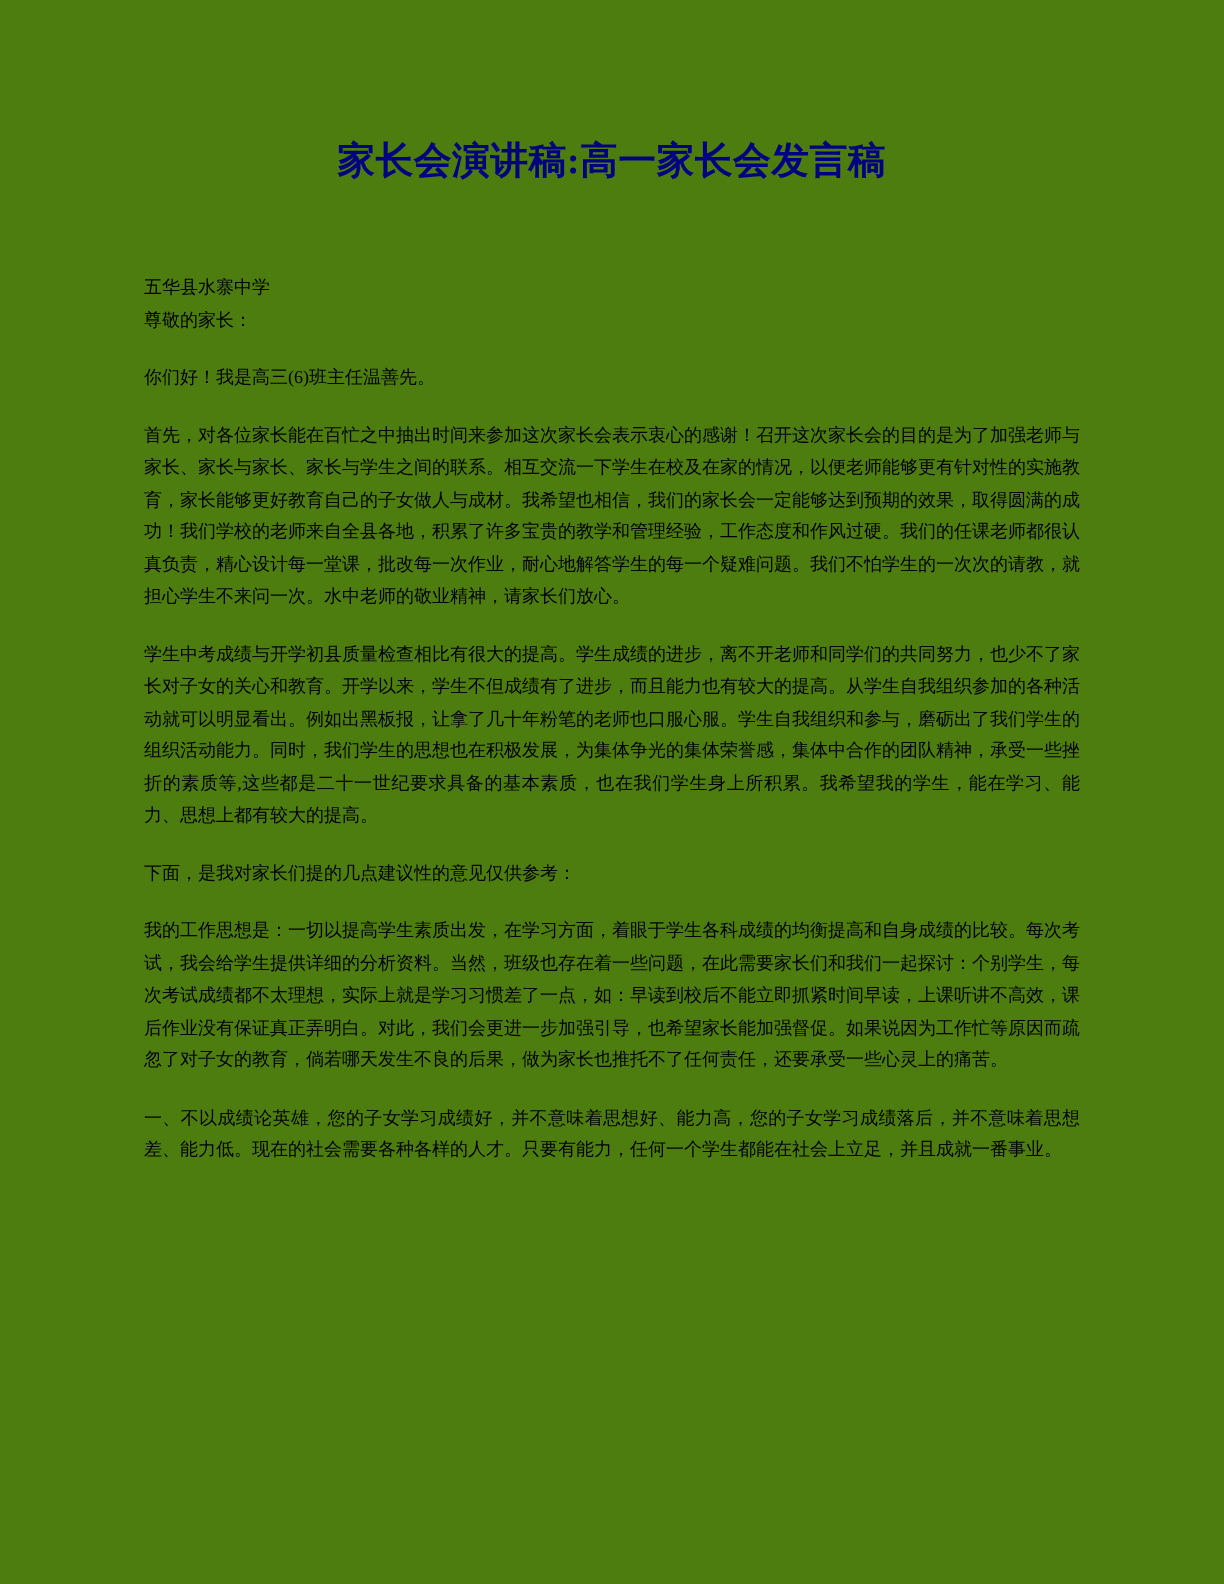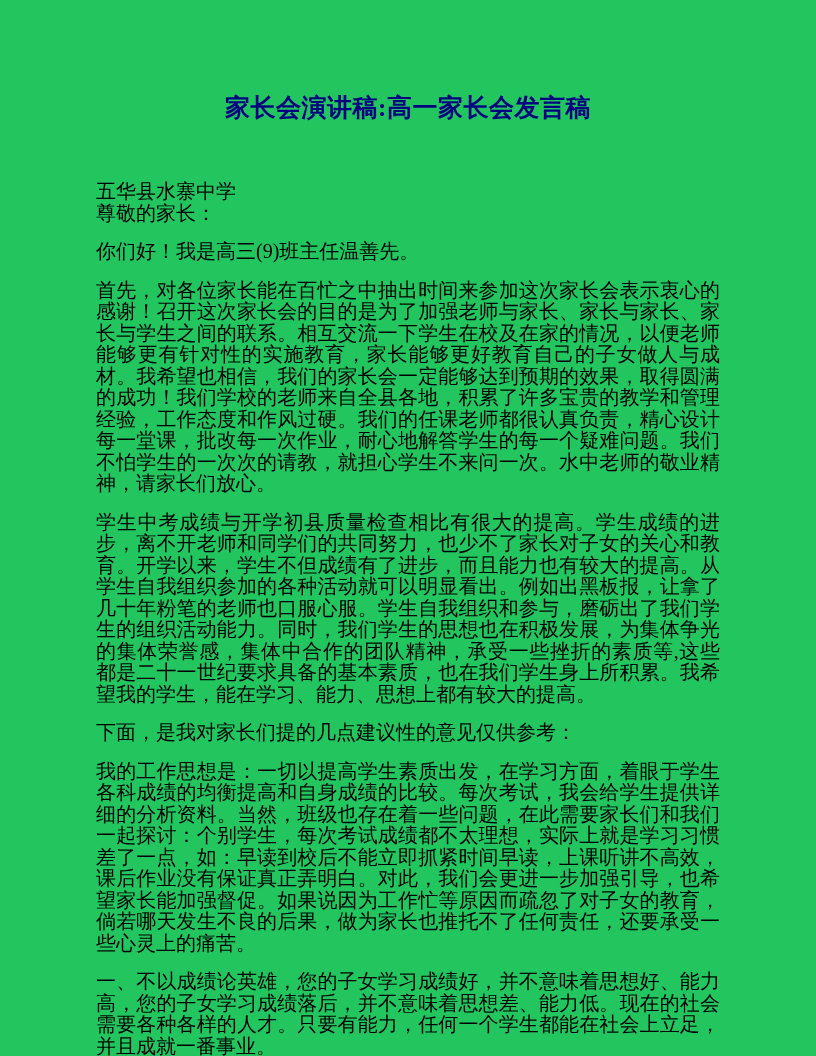--- a/index.html
+++ b/index.html
@@ -24,36 +24,36 @@
   .doc-title {
     margin: 0 0 58px 0;
     font-size: 25px;
     line-height: 30px;
     font-weight: bold;
     text-align: center;
     letter-spacing: 0.5px;
   }
   .doc-body p {
     margin: 0 0 17px 0;
-    font-size: 20px;
+    font-size: 12px;
     line-height: 21.5px;
     text-align: justify;
     text-justify: inter-ideograph;
     white-space: pre-line;
     word-break: break-all;
   }
 </style>
 </head>
 <body>
 
-<div class="page" style="background: #22c55e;">
+<div class="page" style="background: #4d7c0f;">
   <h1 class="doc-title" style="color: rgb(0, 0, 128);">家长会演讲稿:高一家长会发言稿</h1>
   <div class="doc-body" style="color: rgb(0, 0, 0);">
       <p>五华县水寨中学
 尊敬的家长：</p>
-      <p>你们好！我是高三(9)班主任温善先。</p>
+      <p>你们好！我是高三(6)班主任温善先。</p>
       <p>首先，对各位家长能在百忙之中抽出时间来参加这次家长会表示衷心的感谢！召开这次家长会的目的是为了加强老师与家长、家长与家长、家长与学生之间的联系。相互交流一下学生在校及在家的情况，以便老师能够更有针对性的实施教育，家长能够更好教育自己的子女做人与成材。我希望也相信，我们的家长会一定能够达到预期的效果，取得圆满的成功！我们学校的老师来自全县各地，积累了许多宝贵的教学和管理经验，工作态度和作风过硬。我们的任课老师都很认真负责，精心设计每一堂课，批改每一次作业，耐心地解答学生的每一个疑难问题。我们不怕学生的一次次的请教，就担心学生不来问一次。水中老师的敬业精神，请家长们放心。</p>
       <p>学生中考成绩与开学初县质量检查相比有很大的提高。学生成绩的进步，离不开老师和同学们的共同努力，也少不了家长对子女的关心和教育。开学以来，学生不但成绩有了进步，而且能力也有较大的提高。从学生自我组织参加的各种活动就可以明显看出。例如出黑板报，让拿了几十年粉笔的老师也口服心服。学生自我组织和参与，磨砺出了我们学生的组织活动能力。同时，我们学生的思想也在积极发展，为集体争光的集体荣誉感，集体中合作的团队精神，承受一些挫折的素质等,这些都是二十一世纪要求具备的基本素质，也在我们学生身上所积累。我希望我的学生，能在学习、能力、思想上都有较大的提高。</p>
       <p>下面，是我对家长们提的几点建议性的意见仅供参考：</p>
       <p>我的工作思想是：一切以提高学生素质出发，在学习方面，着眼于学生各科成绩的均衡提高和自身成绩的比较。每次考试，我会给学生提供详细的分析资料。当然，班级也存在着一些问题，在此需要家长们和我们一起探讨：个别学生，每次考试成绩都不太理想，实际上就是学习习惯差了一点，如：早读到校后不能立即抓紧时间早读，上课听讲不高效，课后作业没有保证真正弄明白。对此，我们会更进一步加强引导，也希望家长能加强督促。如果说因为工作忙等原因而疏忽了对子女的教育，倘若哪天发生不良的后果，做为家长也推托不了任何责任，还要承受一些心灵上的痛苦。</p>
       <p>一、不以成绩论英雄，您的子女学习成绩好，并不意味着思想好、能力高，您的子女学习成绩落后，并不意味着思想差、能力低。现在的社会需要各种各样的人才。只要有能力，任何一个学生都能在社会上立足，并且成就一番事业。</p>
     </div>
 </div>
 
 </body></html>

